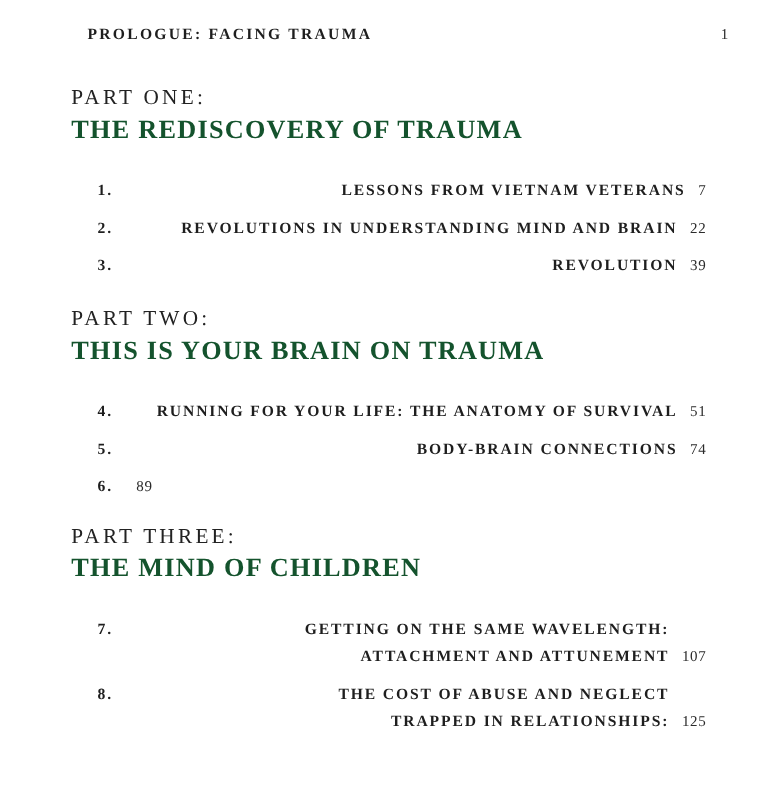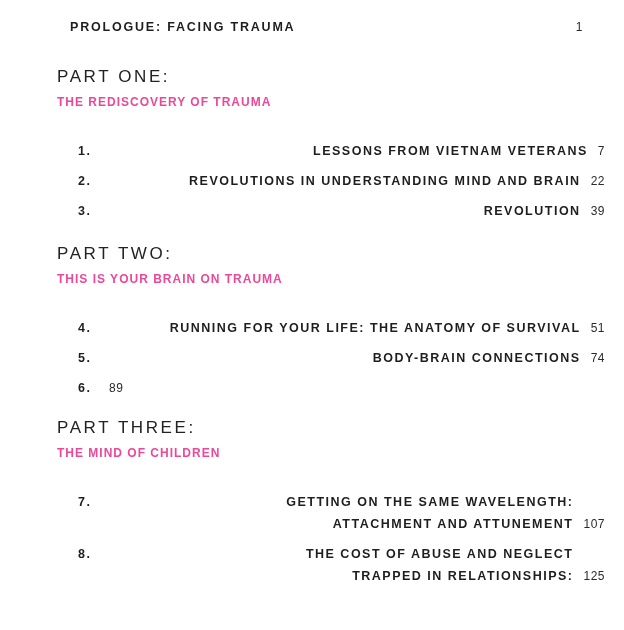--- a/index.html
+++ b/index.html
@@ -3,21 +3,21 @@
 <meta charset="utf-8">
 <style>
   * { margin: 0; padding: 0; box-sizing: border-box; }
   html, body { background: #ffffff; }
   .page {
     position: relative;
     width: 624px;
     height: 630px;
     background: #ffffff;
     color: #1e1e1e;
-    font-family: Liberation Sans, sans-serif;
+    font-family: Liberation Serif, serif;
     padding-top: 20px;
     overflow: hidden;
   }
   .prologue-row {
     margin-left: 70px;
     margin-right: 41px;
     display: flex;
     justify-content: space-between;
     align-items: baseline;
   }
@@ -30,40 +30,40 @@
   }
   .page-num {
     font-size: 12px;
     font-weight: 400;
     letter-spacing: 0.5px;
     color: #2b2b2b;
     white-space: nowrap;
   }
   .part {
     margin-left: 57px;
-    margin-right: 19px;
+    margin-right: 59px;
   }
   .part-one   { margin-top: 34px; }
   .part-two   { margin-top: 23px; }
   .part-three { margin-top: 20px; }
   .kicker {
     font-size: 17px;
     font-weight: 400;
     letter-spacing: 2.6px;
     line-height: 18px;
     color: #222222;
     white-space: nowrap;
   }
   .part-title {
     margin-top: 7px;
-    font-size: 12px;
+    font-size: 21px;
     font-weight: 700;
     letter-spacing: 1px;
     line-height: 19px;
-    color: #ec4899;
+    color: #14532d;
     white-space: nowrap;
   }
   .chapters { margin-top: 28px; }
   .chapter {
     display: flex;
     align-items: stretch;
     padding-left: 21px;   
     margin-bottom: 8px;
   }
   .ch-num {

